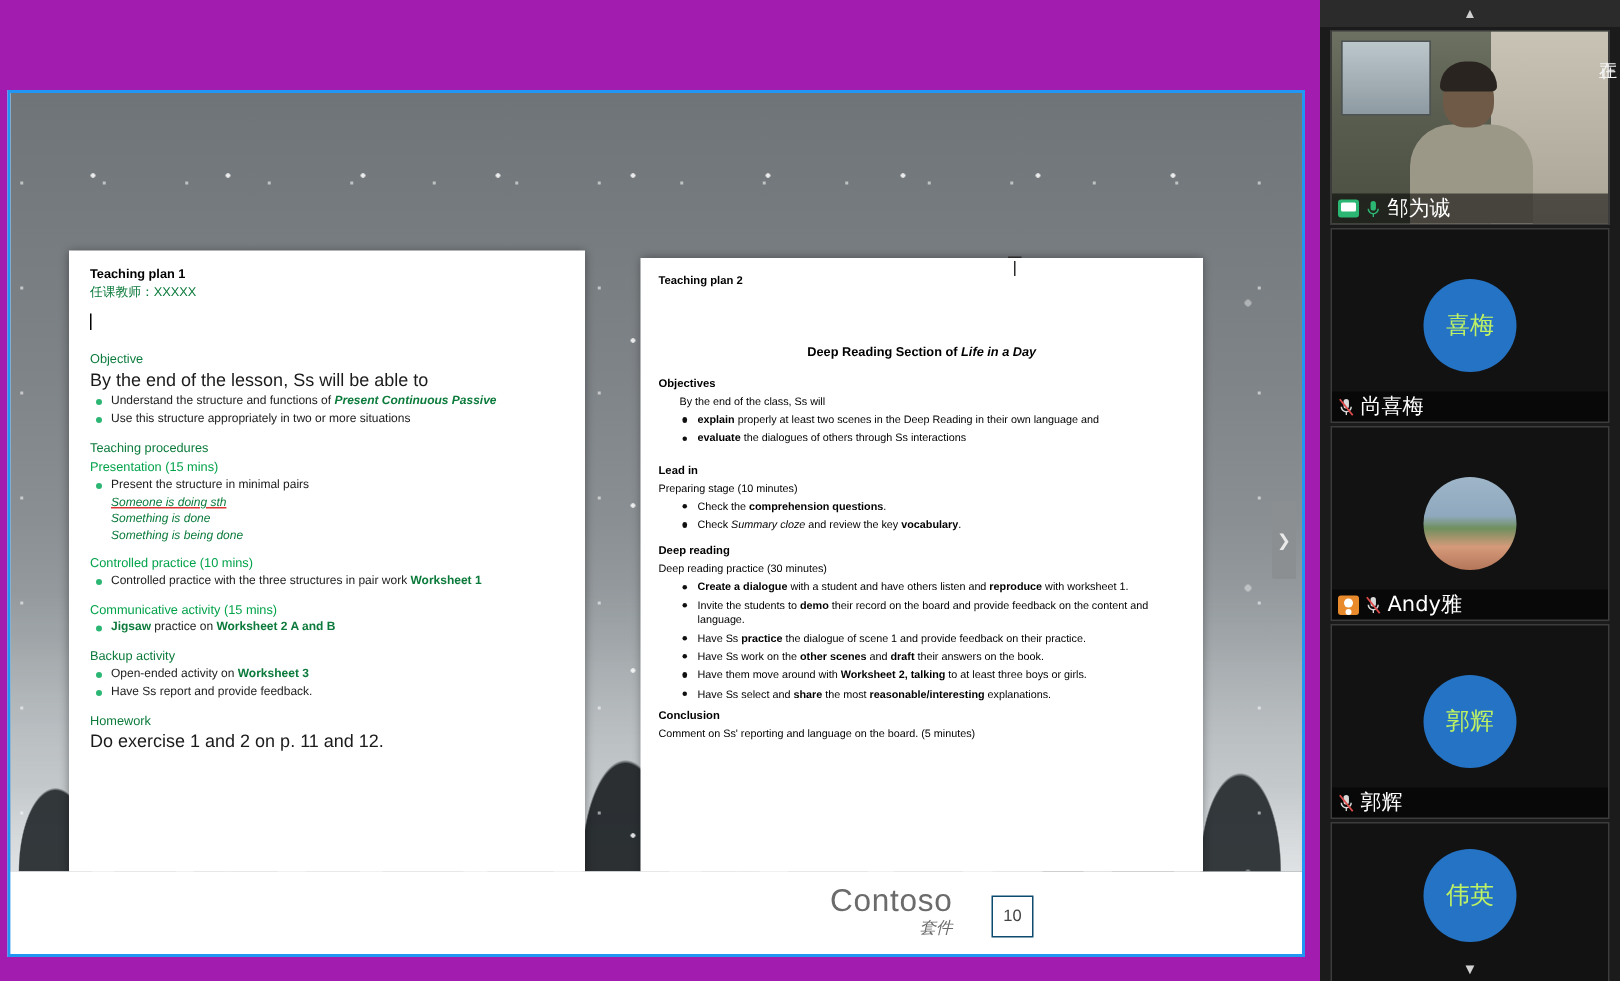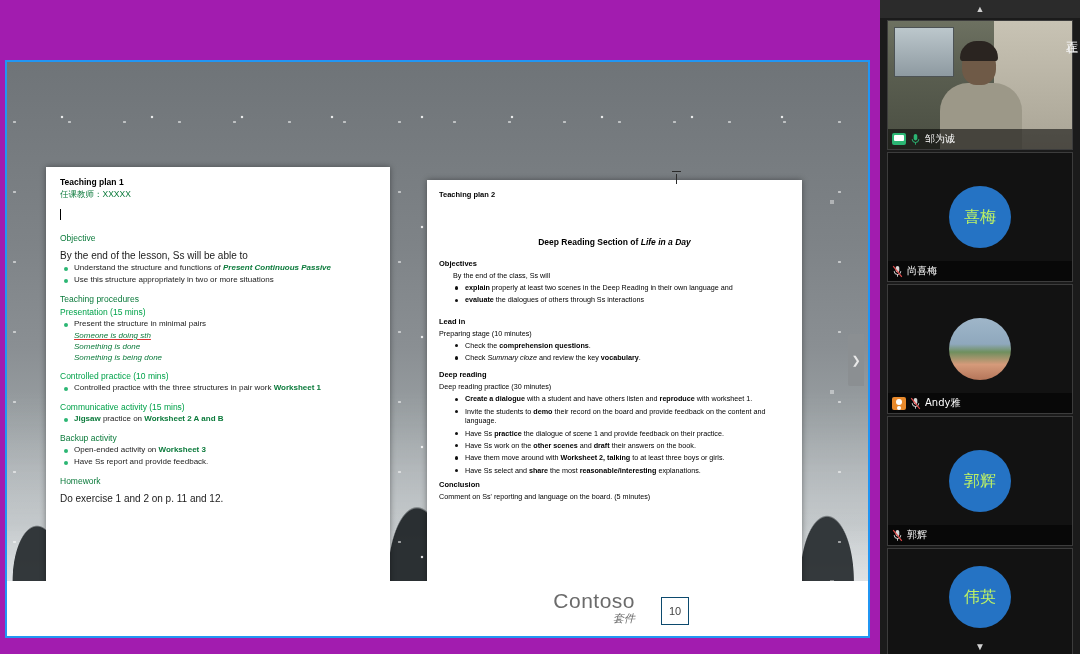--- a/index.html
+++ b/index.html
@@ -89,38 +89,37 @@
     left: 39px; top: 105px;
     width: 344px; height: 437px;
     padding: 10px 14px;
     box-sizing: border-box;
   }
   #page-right {
     left: 420px; top: 110px;
     width: 375px; height: 432px;
     padding: 10px 12px;
     box-sizing: border-box;
-    margin-top: 8px;
   }
 
   
   .tp-title { font-size: 8.5px; font-weight: bold; color: #000; }
   .tp-sub { font-size: 8.5px; color: #000; margin-top: 2px; }
   .caret {
     display: inline-block;
     width: 1px; height: 11px;
     background: #000;
     margin-top: 8px;
   }
   .sec-h {
     font-size: 8.5px; font-weight: normal; color: #0b7a3b;
     margin-top: 9px;
   }
   .sec-h.green2 { color: #00a24a; }
-  .body-line { font-size: 10px; color: #1b1b1b; margin-top: 7px; }
+  .body-line { font-size: 12px; color: #1b1b1b; margin-top: 2px; }
   ul.bul { margin: 2px 0 0 0; padding-left: 14px; list-style: none; }
   ul.bul > li {
     position: relative;
     font-size: 8px;
     color: #1b1b1b;
     margin: 2px 0;
     line-height: 1.25;
   }
   ul.bul > li::before {
     content: "";
@@ -307,21 +306,21 @@
     left: 0; bottom: 0;
     width: 100%;
     height: 20px;
     display: flex;
     align-items: center;
     gap: 4px;
     padding: 0 4px;
     box-sizing: border-box;
     background: rgba(0,0,0,.55);
     color: #fff;
-    font-size: 10px;
+    font-size: 14px;
     font-family: "DejaVu Sans", sans-serif;
   }
   .mic-icon {
     width: 11px; height: 13px;
     position: relative;
     flex: 0 0 auto;
   }
   .mic-icon svg { display: block; }
   .share-badge {
     width: 14px; height: 12px;

